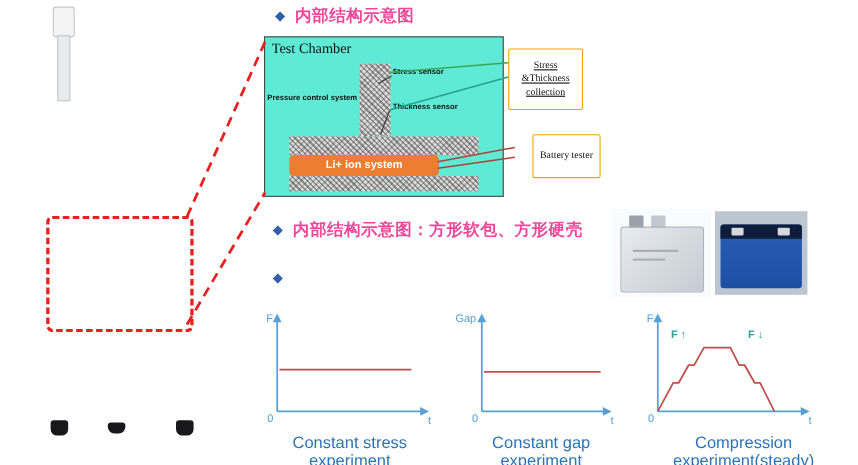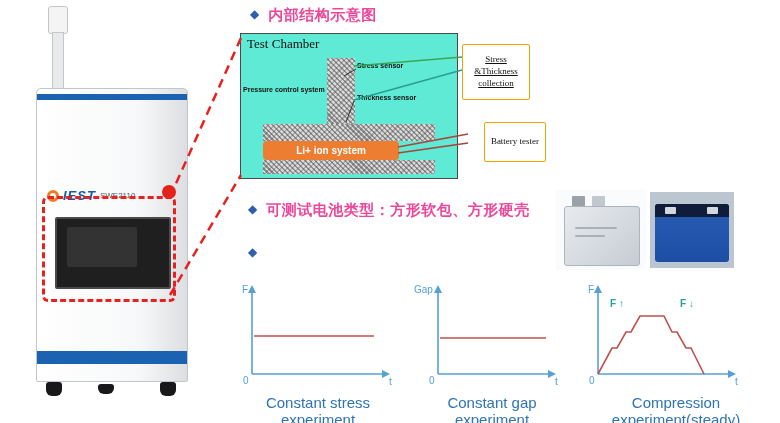--- a/index.html
+++ b/index.html
@@ -69,33 +69,20 @@
   .overlay{position:absolute;left:0;top:0;width:780px;height:423px;z-index:5;pointer-events:none;}
 </style>
 </head>
 <body>
 
 <div class="slide">
 
   <div class="machine">
     <div class="antenna-cap"></div>
     <div class="antenna"></div>
-    <div class="cabinet">
-      <div class="cab-top"></div>
-      <div class="logo-row">
-        <span class="logo-ring"></span>
-        <span class="logo-brand">IEST</span>
-        <span class="logo-model">SWE2110</span>
-      </div>
-      <div class="red-btn"></div>
-      <div class="mwindow">
-        <div class="mwindow-glare"></div>
-      </div>
-      <div class="blue-stripe"></div>
-    </div>
     <div class="foot" style="left:18px;top:376px;"></div>
     <div class="foot" style="left:70px;top:378px;height:10px;"></div>
     <div class="foot" style="left:132px;top:376px;"></div>
   </div>
   <div class="red-dash-rect"></div>
 
   <div class="sec-header" style="left:250px;top:5px;">
     <span class="sec-bullet">◆</span>
     <span class="sec-title">内部结构示意图</span>
   </div>
@@ -115,21 +102,21 @@
     <div>Stress</div>
     <div>&amp;Thickness</div>
     <div>collection</div>
   </div>
   <div class="ybox" style="left:444px;top:122px;width:60px;height:38px;margin-left:40px;">
     <div>Battery tester</div>
   </div>
 
   <div class="sec-header" style="left:248px;top:200px;">
     <span class="sec-bullet">◆</span>
-    <span class="sec-title">可测试电池类型：方形软包、方形硬壳</span>
+    <span class="sec-title">内部结构示意图：方形软包、方形硬壳</span>
   </div>
 
   <div class="pouch-card">
     <div class="pouch-tab" style="left:16px;background:#9aa1a9;"></div>
     <div class="pouch-tab" style="left:36px;background:#c2c8cf;"></div>
     <div class="pouch-body">
       <div class="pouch-line" style="left:10px;top:20px;width:42px;"></div>
       <div class="pouch-line" style="left:10px;top:28px;width:30px;"></div>
     </div>
   </div>

